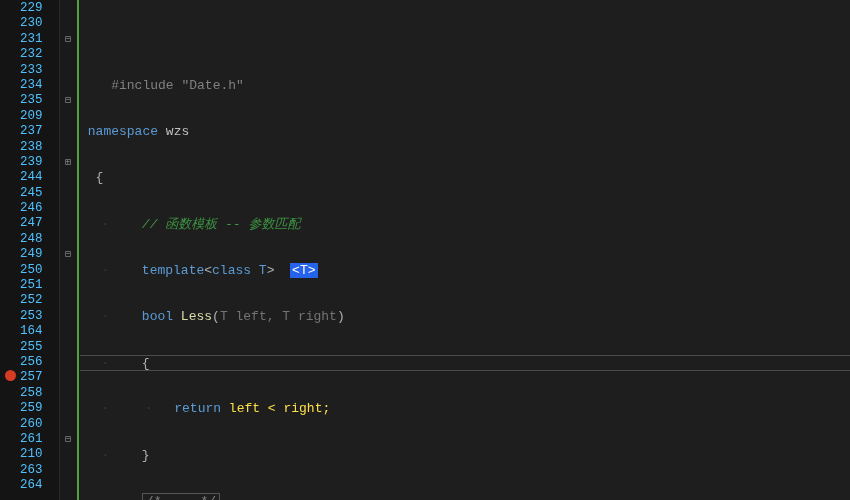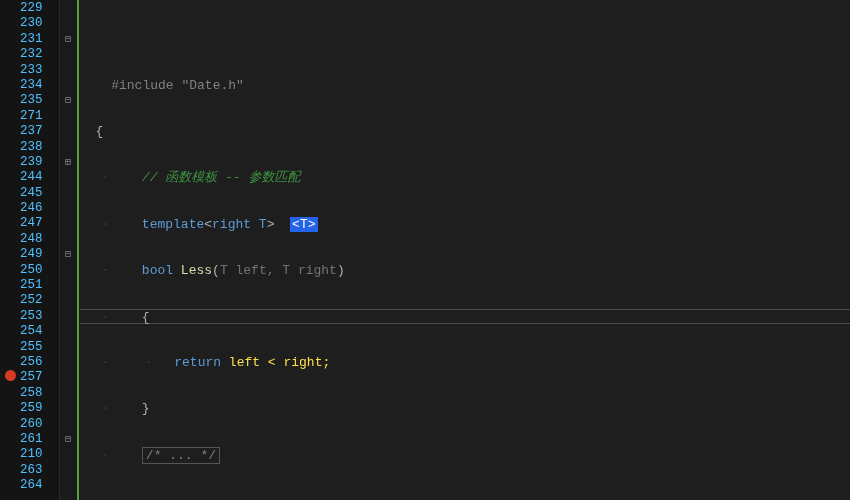--- a/index.html
+++ b/index.html
@@ -142,35 +142,35 @@
     </div>
 
   <div class="gutter" id="num-col">
       <div class="num-cell">229</div>
       <div class="num-cell">230</div>
       <div class="num-cell">231</div>
       <div class="num-cell">232</div>
       <div class="num-cell">233</div>
       <div class="num-cell">234</div>
       <div class="num-cell">235</div>
-      <div class="num-cell">271</div>
+      <div class="num-cell">209</div>
       <div class="num-cell">237</div>
       <div class="num-cell">238</div>
       <div class="num-cell">239</div>
       <div class="num-cell">244</div>
       <div class="num-cell">245</div>
       <div class="num-cell">246</div>
       <div class="num-cell">247</div>
       <div class="num-cell">248</div>
       <div class="num-cell">249</div>
       <div class="num-cell">250</div>
       <div class="num-cell">251</div>
       <div class="num-cell">252</div>
       <div class="num-cell">253</div>
-      <div class="num-cell">254</div>
+      <div class="num-cell">164</div>
       <div class="num-cell">255</div>
       <div class="num-cell">256</div>
       <div class="num-cell">257</div>
       <div class="num-cell">258</div>
       <div class="num-cell">259</div>
       <div class="num-cell">260</div>
       <div class="num-cell">261</div>
       <div class="num-cell">210</div>
       <div class="num-cell">263</div>
       <div class="num-cell">264</div>
@@ -211,23 +211,24 @@
       <div class="fold-cell"></div>
     </div>
 
   <div class="guide-col">
       <div class="guide-bar"></div>
     </div>
 
   <div class="code">
     <div class="line"></div>
     <div class="line">    <span class="preproc">#include "Date.h"</span></div>
+    <div class="line"> <span class="keyword">namespace</span> <span class="ns">wzs</span></div>
     <div class="line">  <span class="op">{</span></div>
     <div class="line"><span class="guide-dots">  ·  </span> <span class="comment">// 函数模板 -- 参数匹配</span></div>
-    <div class="line"><span class="guide-dots">  ·  </span> <span class="keyword">template</span><span class="op">&lt;</span><span class="keyword">right T</span><span class="op">&gt;</span>  <span class="template-hl">&lt;T&gt;</span></div>
+    <div class="line"><span class="guide-dots">  ·  </span> <span class="keyword">template</span><span class="op">&lt;</span><span class="keyword">class T</span><span class="op">&gt;</span>  <span class="template-hl">&lt;T&gt;</span></div>
     <div class="line"><span class="guide-dots">  ·  </span> <span class="keyword">bool</span> <span class="func">Less</span><span class="op">(</span><span class="param">T left, T right</span><span class="op">)</span></div>
     <div class="line cursor-line"><span class="guide-dots">  ·  </span> <span class="op">{</span></div>
     <div class="line"><span class="guide-dots">  ·   · </span> <span class="keyword">return</span> <span class="ident">left &lt; right;</span></div>
     <div class="line"><span class="guide-dots">  ·  </span> <span class="op">}</span></div>
     <div class="line"><span class="guide-dots">  ·  </span> <span class="folded-box">/* ... */</span></div>
     
     
     
     
     

